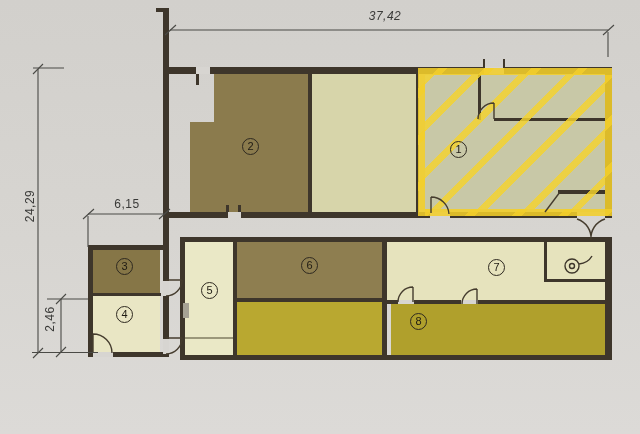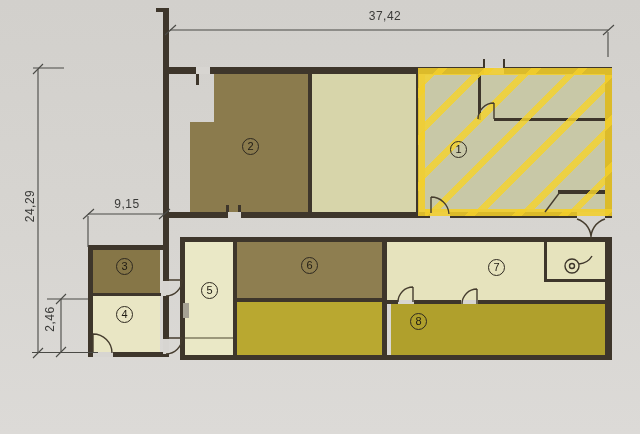--- a/index.html
+++ b/index.html
@@ -147,18 +147,18 @@
   <div class="rlabel" style="left:301px;top:257px;">
       <span>6</span>
     </div>
   <div class="rlabel" style="left:488px;top:259px;">
       <span>7</span>
     </div>
   <div class="rlabel" style="left:410px;top:313px;">
       <span>8</span>
     </div>
 
-  <div class="dimtext" style="left:352px;top:9px;width:66px;">37,42</div>
+  <div class="dimtext" style="left:352px;top:9px;width:66px;font-style:italic;">37,42</div>
   <div class="dimtext rot" style="left:9px;top:198px;width:44px;height:16px;">24,29</div>
-  <div class="dimtext" style="left:103px;top:197px;width:48px;">9,15</div>
+  <div class="dimtext" style="left:103px;top:197px;width:48px;">6,15</div>
   <div class="dimtext rot" style="left:29px;top:311px;width:44px;height:16px;">2,46</div>
 
 </div>
 
 </body></html>

